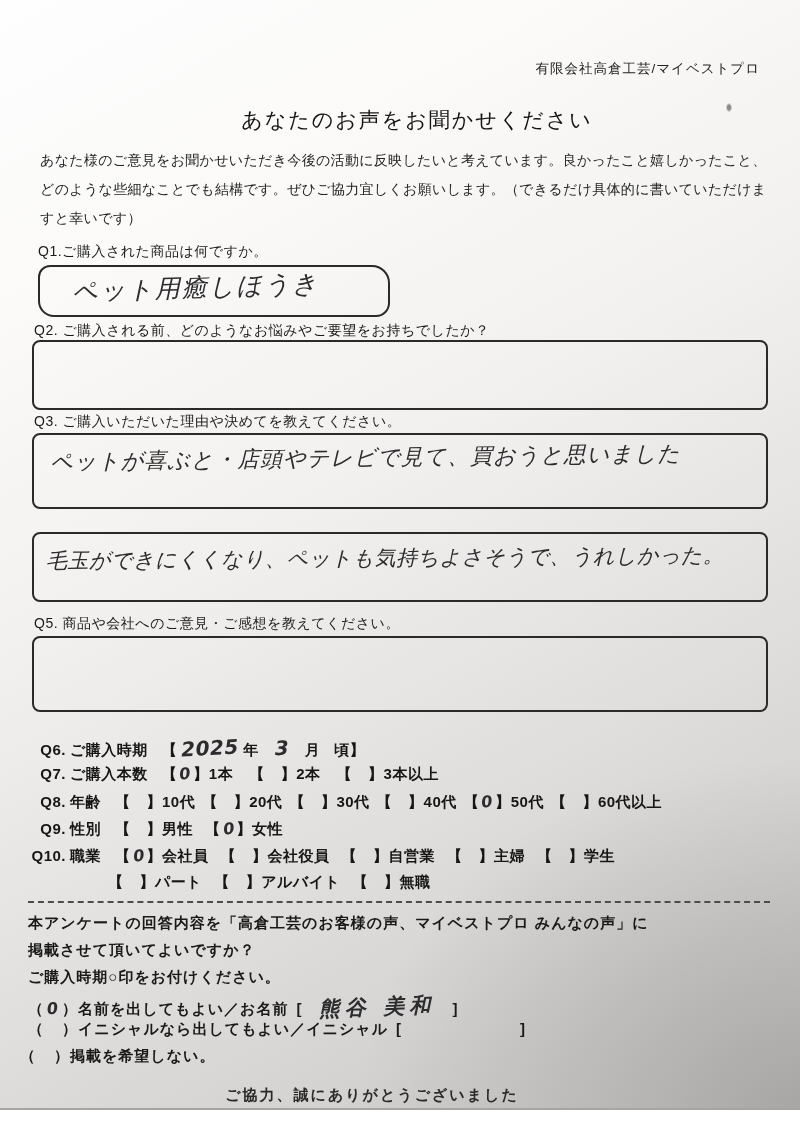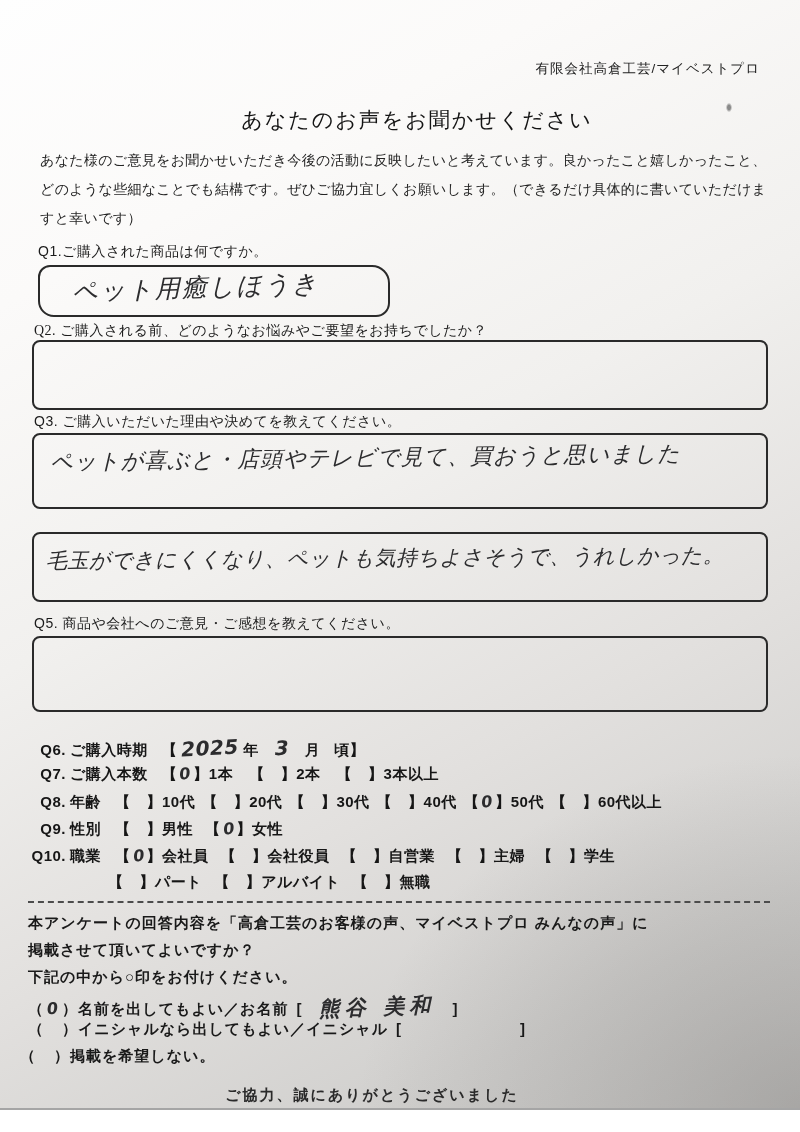--- a/index.html
+++ b/index.html
@@ -15,21 +15,21 @@
     border-bottom:2px solid #a5a5a5;
   }
   .abs{position:absolute;}
   .company{top:60px;right:40px;font-size:13.5px;letter-spacing:1px;color:#222;}
   .title{top:106px;left:0;width:100%;text-align:center;font-size:21px;letter-spacing:2px;color:#141414;padding-left:17px;}
   .smudge{top:103px;left:726px;width:6px;height:9px;
     background:radial-gradient(ellipse at center,#6f6f6f 0 35%,rgba(0,0,0,0) 75%);opacity:.8;}
   .intro{top:146px;left:40px;width:732px;font-size:14px;line-height:29px;letter-spacing:.3px;color:#242424;}
   .qlabel{font-size:14px;letter-spacing:.5px;color:#1b1b1b;white-space:nowrap;}
   #q1-label{top:243px;left:38px;}
-  #q2-label{top:322px;left:34px;font-family:Liberation Serif, serif;}
+  #q2-label{top:322px;left:34px;}
   #q3-label{top:413px;left:34px;}
   #q4-label{top:512px;left:34px;}
   #q5-label{top:615px;left:34px;}
   .box{border:2px solid #2a2a2a;border-radius:8px;background:transparent;}
   #q1-box{top:265px;left:38px;width:348px;height:48px;border-radius:12px 18px 14px 16px;}
   #q2-box{top:340px;left:32px;width:732px;height:66px;}
   #q3-box{top:433px;left:32px;width:732px;height:72px;}
   #q4-box{top:532px;left:32px;width:732px;height:66px;}
   #q5-box{top:636px;left:32px;width:732px;height:72px;}
   .hw{font-family:"DejaVu Sans",sans-serif;font-style:italic;color:#2c2c2e;}
@@ -122,21 +122,21 @@
   </div>
 
   <div class="abs row" id="q10-row-2">
     <span class="opt"><span>【</span><span class="mark hw"></span><span>】</span><span>パート</span></span><span class="opt"><span>【</span><span class="mark hw"></span><span>】</span><span>アルバイト</span></span><span class="opt"><span>【</span><span class="mark hw"></span><span>】</span><span>無職</span></span>
   </div>
 
   <div class="abs" id="dash-separator"></div>
 
   <div class="abs consent" id="consent-line-2">掲載させて頂いてよいですか？</div>
   <div class="abs consent" id="consent-line-1">本アンケートの回答内容を「高倉工芸のお客様の声、マイベストプロ みんなの声」に</div>
-  <div class="abs consent" id="consent-line-3">下記の中から○印をお付けください。</div>
+  <div class="abs consent" id="consent-line-3">ご購入時期○印をお付けください。</div>
 
   <div class="abs consent" id="consent-opt-1">
     <span>（</span><span class="pmark hw">0</span><span>）</span><span>名前を出してもよい／お名前</span><span class="fopen">[</span><span class="fval-1 hw">熊谷 美和</span><span>]</span>
   </div>
   <div class="abs consent" id="consent-opt-2">
     <span>（</span><span class="pmark hw"></span><span>）</span><span>イニシャルなら出してもよい／イニシャル</span><span class="fopen">[</span><span class="fval-2 hw"></span><span>]</span>
   </div>
   <div class="abs consent" id="consent-opt-3">
     <span>（</span><span class="pmark hw"></span><span>）</span><span>掲載を希望しない。</span>
   </div>

